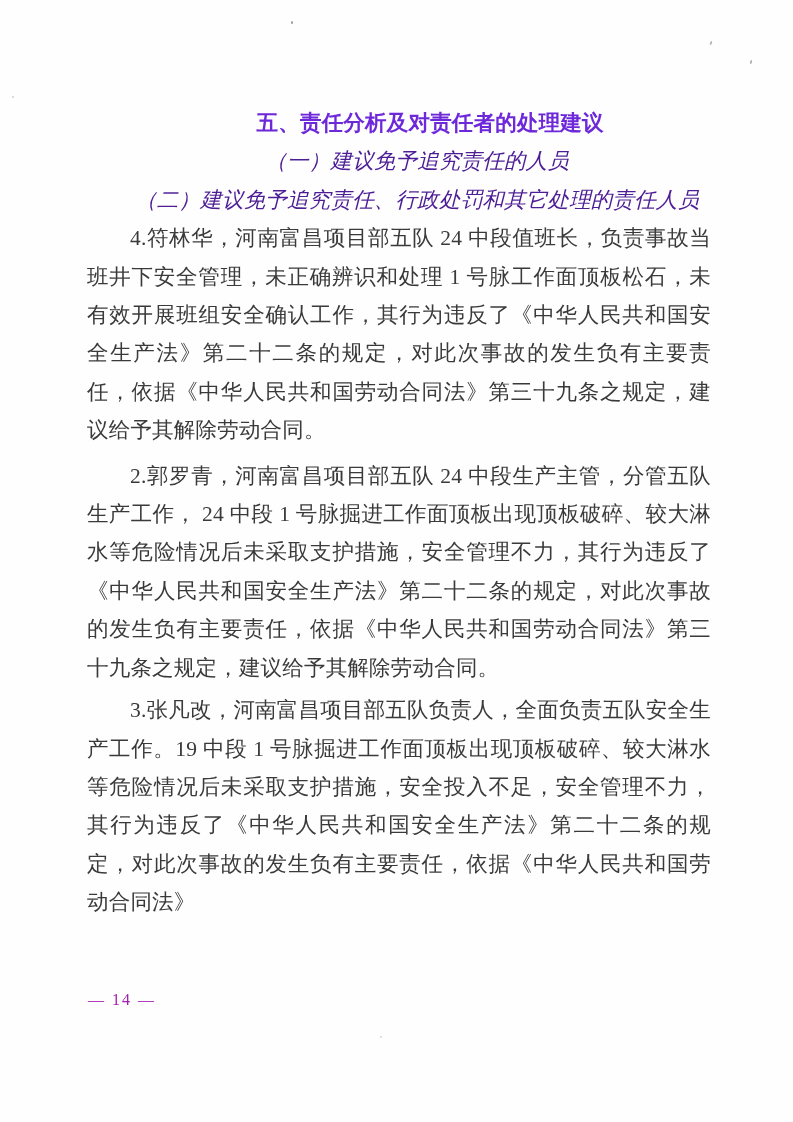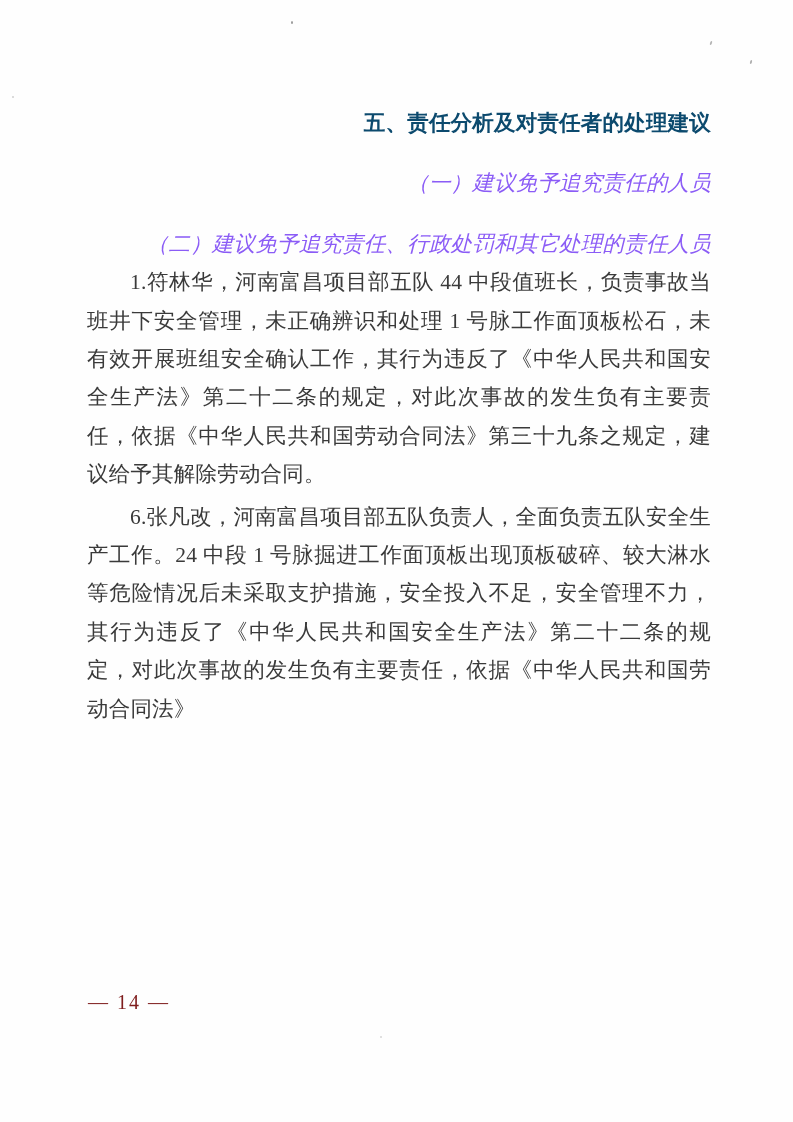--- a/index.html
+++ b/index.html
@@ -25,43 +25,42 @@
   .content p {
     margin: 0;
     font-size: 21.5px;
     line-height: 38.4px;
     text-align: justify;
     letter-spacing: 0.2px;
   }
   p.doc-heading {
     text-indent: 2.9em;
     font-weight: 600;
-    color: #0c4a6e;
-    text-align: right;
+    color: #6d28d9;
+    text-align: center;
   }
   p.doc-subheading {
     text-indent: 1.7em;
     font-style: italic;
     font-weight: 500;
-    color: #8b5cf6;
-    text-align: right;
-    margin-top: 22px;
+    color: #4c1d95;
+    text-align: center;
   }
   p.doc-body {
     text-indent: 2em;
   }
   p.gap-before-sm { margin-top: 4px; }
   p.gap-before-md { margin-top: 7px; }
   .footer {
     position: absolute;
     left: 88px;
     top: 991px;
-    font-size: 20px;
+    font-size: 16px;
     letter-spacing: 2px;
-    color: #7f1d1d;
+    color: #a21caf;
   }
   .speck {
     position: absolute;
     background: #9a9a9a;
     border-radius: 50%;
   }
   .speck.s1 { left: 291px; top: 21px;  width: 2px; height: 3px; }
   .speck.s2 { left: 710px; top: 41px;  width: 2px; height: 4px; background:#b5b5b5; transform: rotate(20deg); }
   .speck.s3 { left: 750px; top: 60px;  width: 2px; height: 4px; background:#b0b0b0; transform: rotate(15deg); }
   .speck.s4 { left: 12px;  top: 96px;  width: 2px; height: 2px; background:#cfcfcf; }
@@ -73,24 +72,25 @@
 <div class="page">
 
   <div class="content">
     <p class="doc-heading">五、责任分析及对责任者的处理建议</p>
 
     <p class="doc-subheading">（一）建议免予追究责任的人员</p>
 
 
     <p class="doc-subheading">（二）建议免予追究责任、行政处罚和其它处理的责任人员</p>
 
-    <p class="doc-body">1.符林华，河南富昌项目部五队 44 中段值班长，负责事故当班井下安全管理，未正确辨识和处理 1 号脉工作面顶板松石，未有效开展班组安全确认工作，其行为违反了《中华人民共和国安全生产法》第二十二条的规定，对此次事故的发生负有主要责任，依据《中华人民共和国劳动合同法》第三十九条之规定，建议给予其解除劳动合同。</p>
+    <p class="doc-body">4.符林华，河南富昌项目部五队 24 中段值班长，负责事故当班井下安全管理，未正确辨识和处理 1 号脉工作面顶板松石，未有效开展班组安全确认工作，其行为违反了《中华人民共和国安全生产法》第二十二条的规定，对此次事故的发生负有主要责任，依据《中华人民共和国劳动合同法》第三十九条之规定，建议给予其解除劳动合同。</p>
 
+    <p class="doc-body gap-before-md">2.郭罗青，河南富昌项目部五队 24 中段生产主管，分管五队生产工作， 24 中段 1 号脉掘进工作面顶板出现顶板破碎、较大淋水等危险情况后未采取支护措施，安全管理不力，其行为违反了《中华人民共和国安全生产法》第二十二条的规定，对此次事故的发生负有主要责任，依据《中华人民共和国劳动合同法》第三十九条之规定，建议给予其解除劳动合同。</p>
 
-    <p class="doc-body gap-before-sm">6.张凡改，河南富昌项目部五队负责人，全面负责五队安全生产工作。24 中段 1 号脉掘进工作面顶板出现顶板破碎、较大淋水等危险情况后未采取支护措施，安全投入不足，安全管理不力，其行为违反了《中华人民共和国安全生产法》第二十二条的规定，对此次事故的发生负有主要责任，依据《中华人民共和国劳动合同法》</p>
+    <p class="doc-body gap-before-sm">3.张凡改，河南富昌项目部五队负责人，全面负责五队安全生产工作。19 中段 1 号脉掘进工作面顶板出现顶板破碎、较大淋水等危险情况后未采取支护措施，安全投入不足，安全管理不力，其行为违反了《中华人民共和国安全生产法》第二十二条的规定，对此次事故的发生负有主要责任，依据《中华人民共和国劳动合同法》</p>
   </div>
 
   <div class="footer">— 14 —</div>
 
   <div class="speck s1"></div>
   <div class="speck s2"></div>
   <div class="speck s3"></div>
   <div class="speck s4"></div>
   <div class="speck s5"></div>
 

